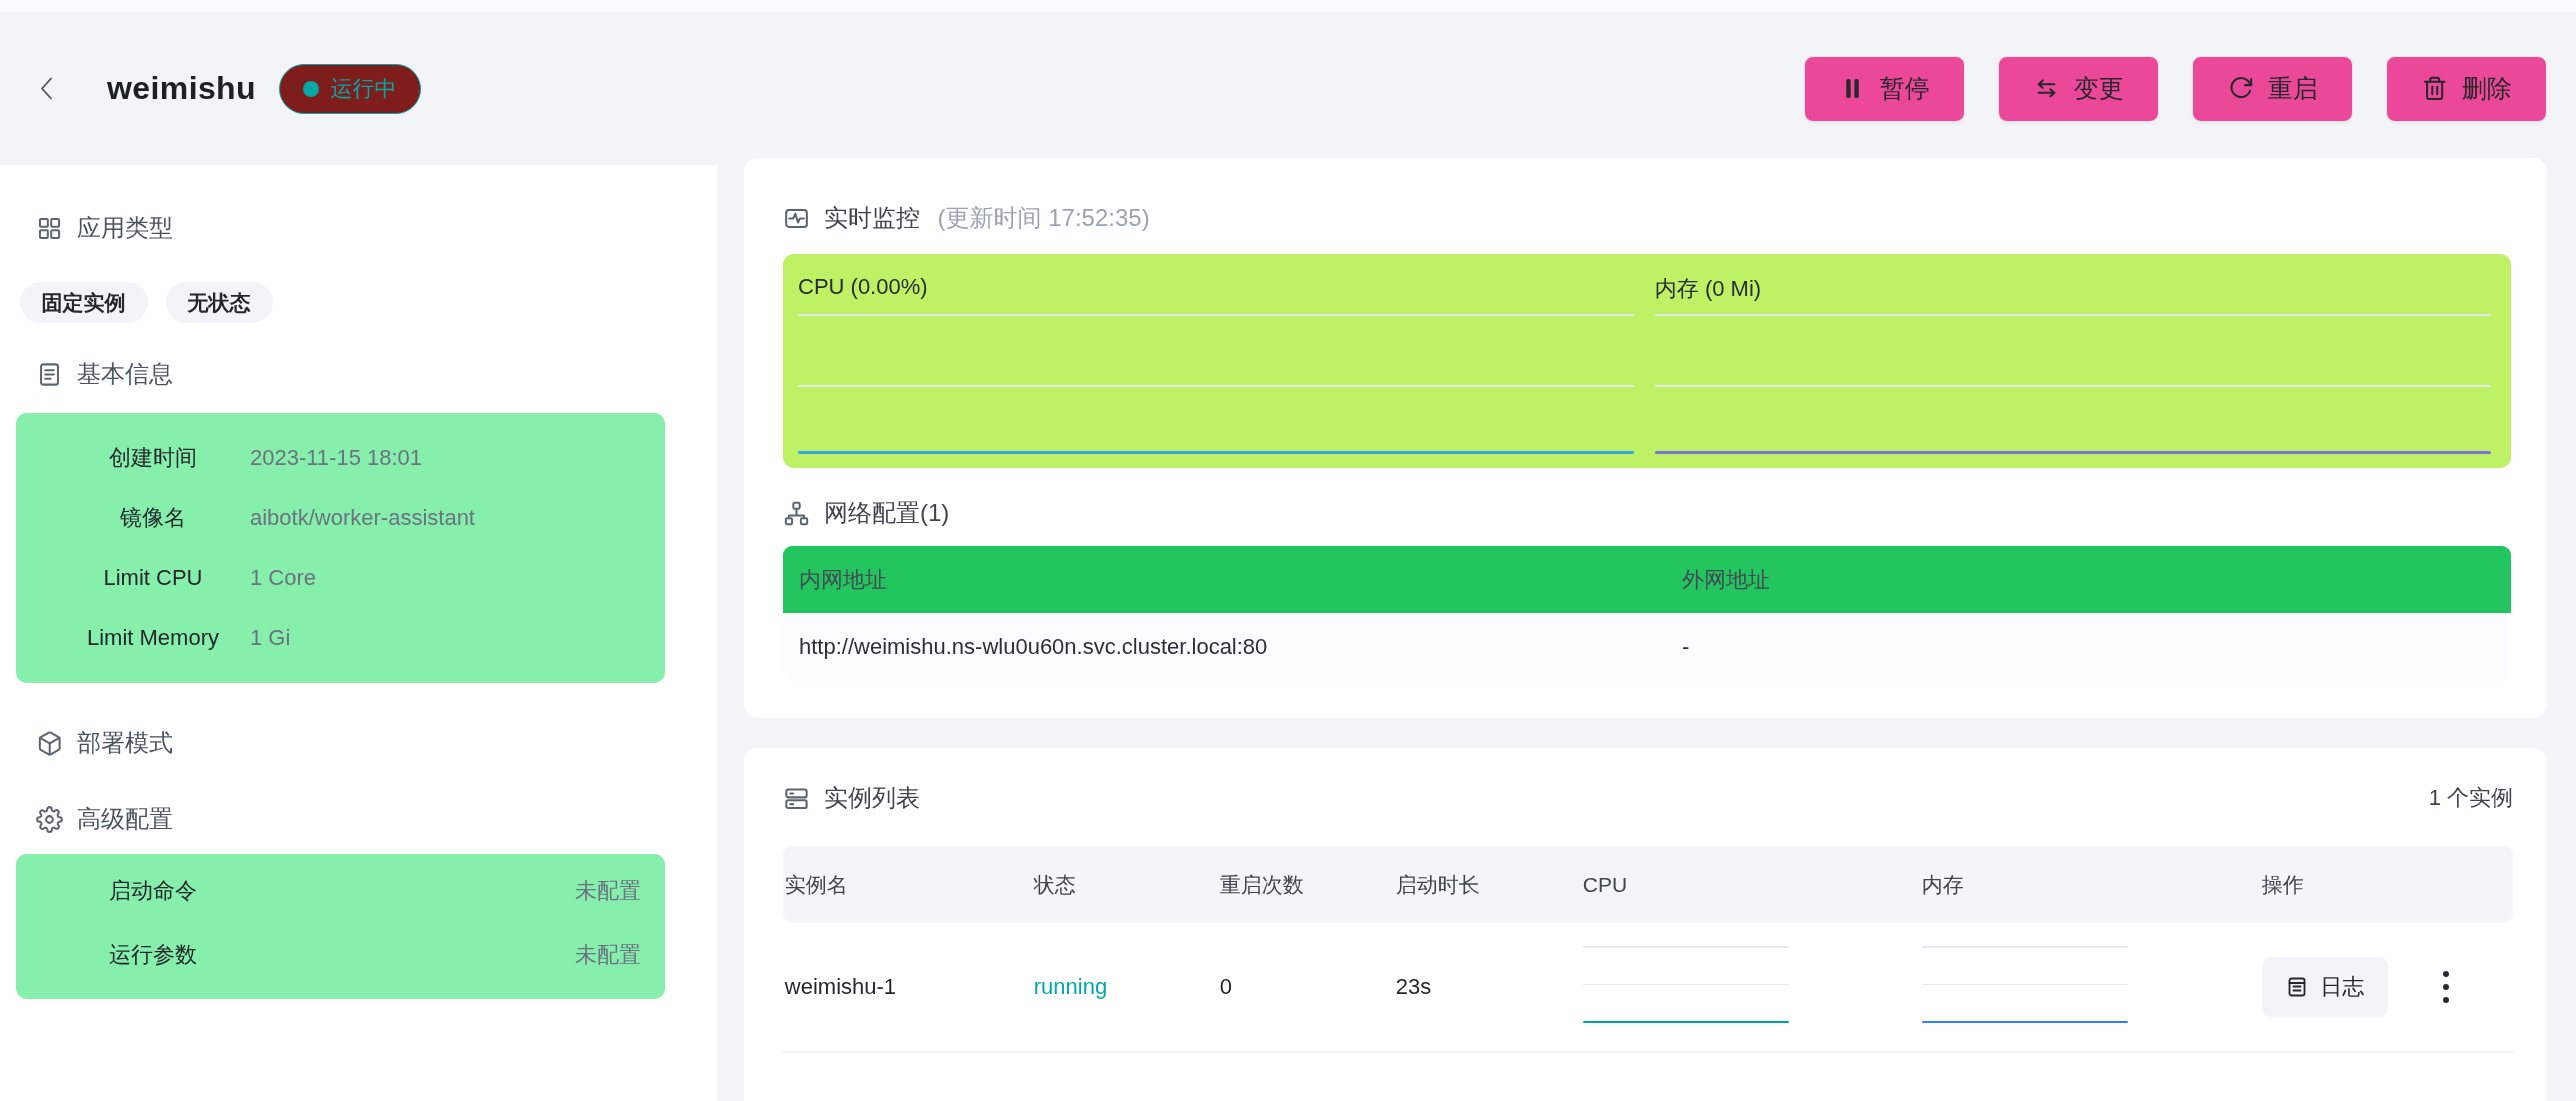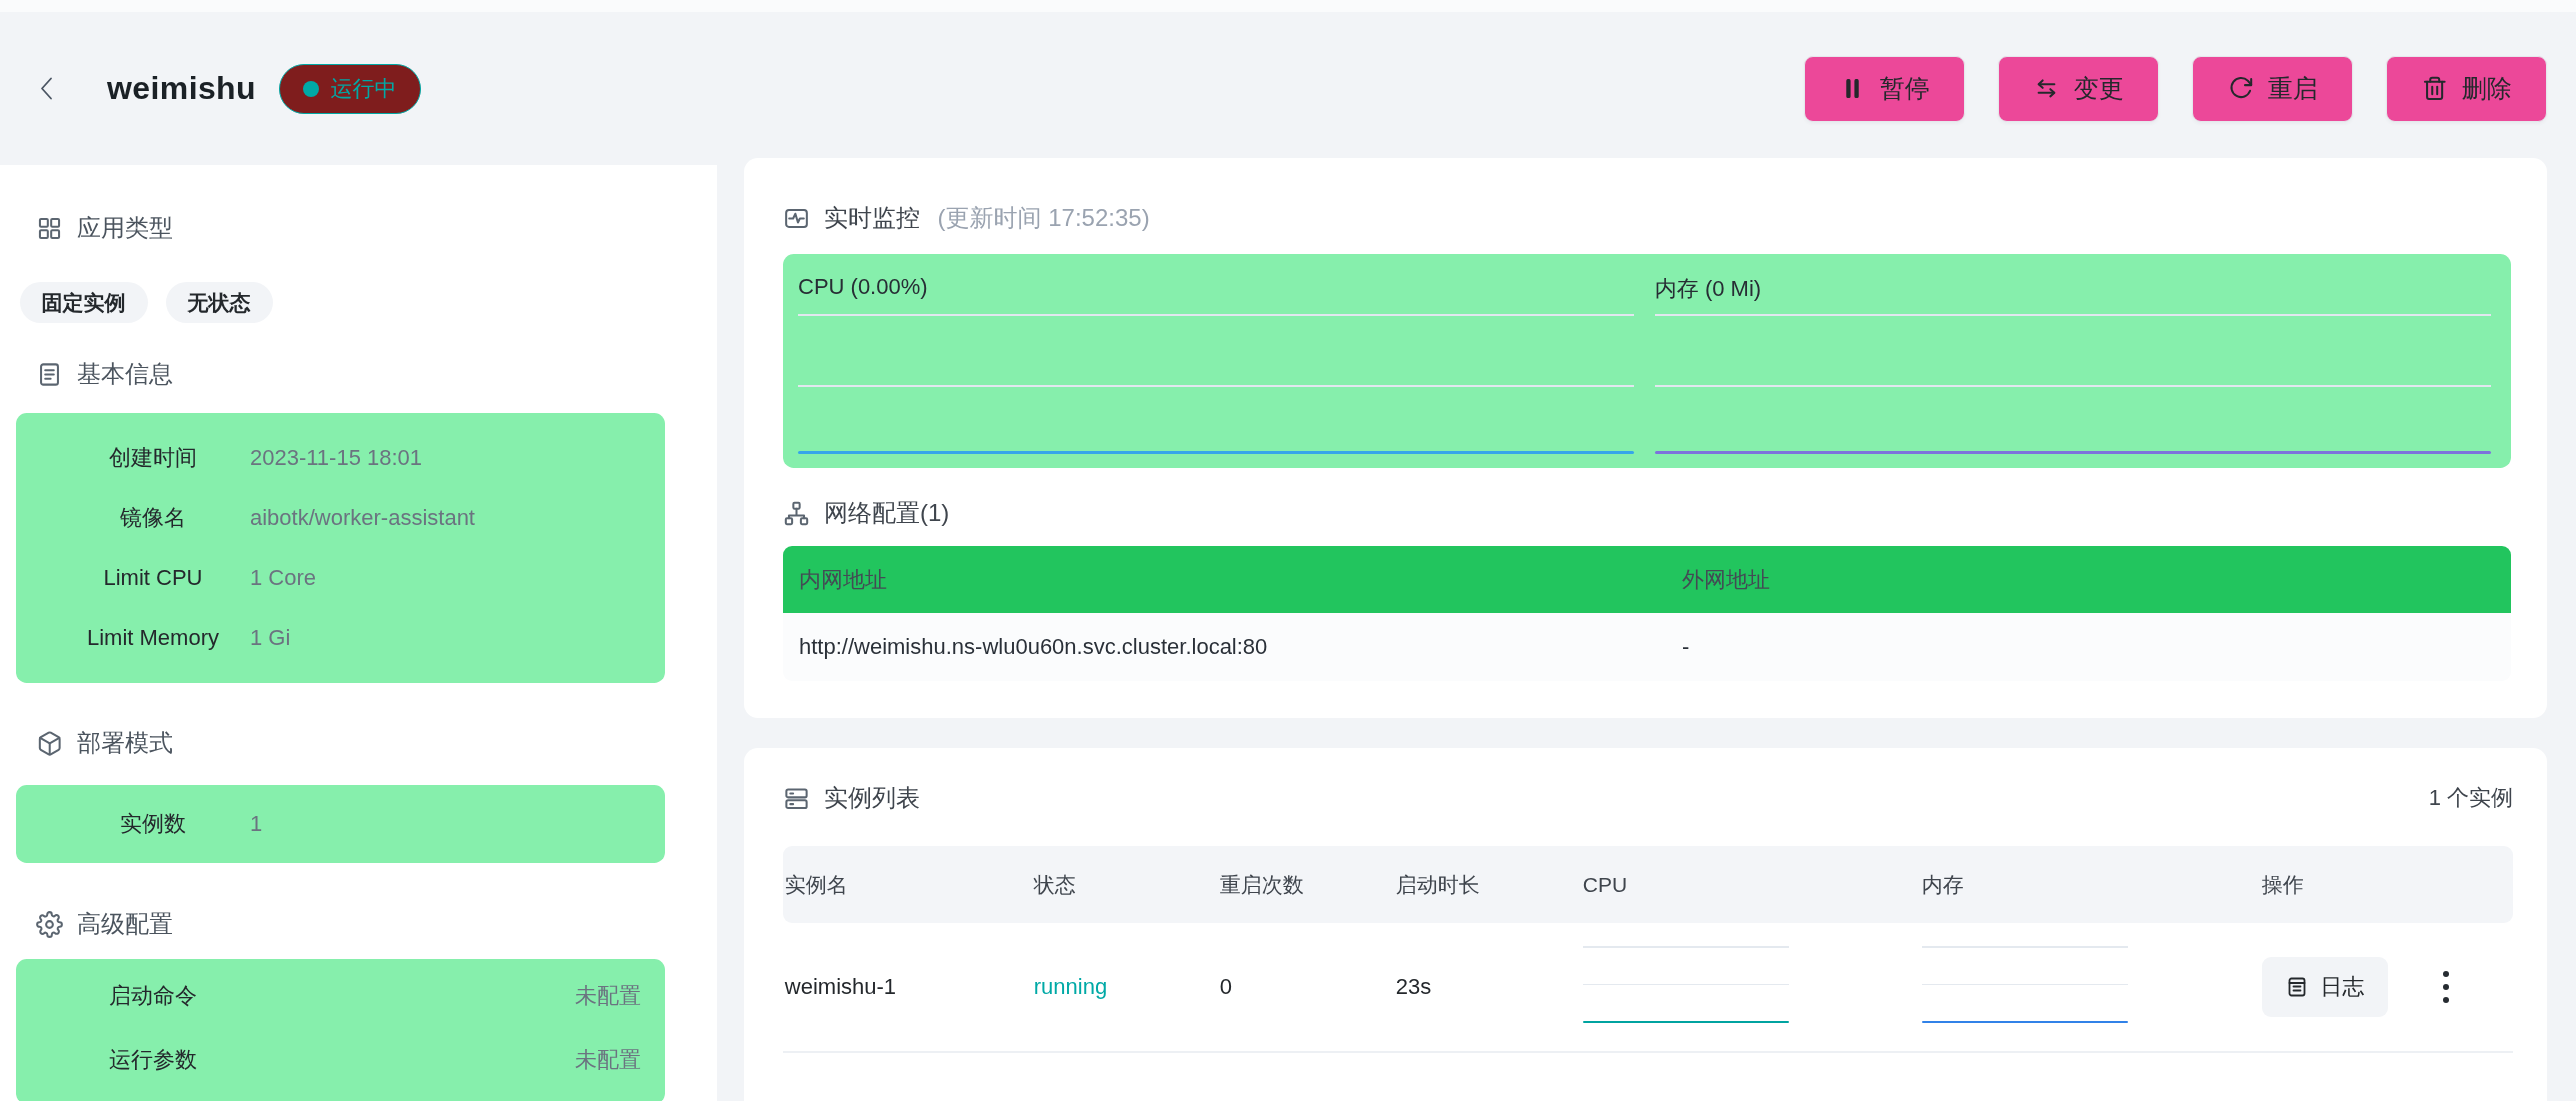--- a/index.html
+++ b/index.html
@@ -47,21 +47,21 @@
 
   
   .main{position:absolute;left:744px;top:158px;width:1803px;}
   .card{background:#ffffff;border-radius:14px;box-sizing:border-box;}
   .card1{height:560px;padding:44px 36px 0 39px;}
   .m-h{display:flex;align-items:center;height:32px;gap:14px;font-size:24px;color:#3f454d;}
   .m-h svg{width:27px;height:27px;color:#5b6570;}
   .m-h .sub{color:#9aa3b0;margin-left:3.6px;}
   .m-h .count{margin-left:auto;color:#3f454d;font-size:22px;}
 
-  .moncard{margin-top:20.4px;height:214px;background:#86efac;border-radius:10.7px;display:flex;
+  .moncard{margin-top:20.4px;height:214px;background:#bef264;border-radius:10.7px;display:flex;
     gap:21px;padding:0 20.4px 0 15px;box-sizing:border-box;}
   .chart-col{flex:1;position:relative;}
   .chart-col .clabel{position:absolute;top:19.5px;left:0;font-size:22px;color:#272d34;}
   .chart-col .grid{position:absolute;left:0;right:0;height:1.8px;background:#e2e7ef;}
   .chart-col .g1{top:60px;} .chart-col .g2{top:131px;}
   .chart-col .fline{position:absolute;left:0;right:0;top:197px;height:2.7px;border-radius:1.8px;}
 
   .net-h{margin-top:29px;}
   .ntable{margin-top:17px;}
   .nrow{display:grid;grid-template-columns:883px 1fr;align-items:center;font-size:22px;}
@@ -187,26 +187,20 @@
       </div>
     </div>
 
     <div class="sec-h mt-h3">
       <svg class="ic" viewBox="0 0 24 24">
           <path d="M21 16V8a1.8 1.8 0 0 0-.9-1.56l-7-4a1.8 1.8 0 0 0-1.8 0l-7 4A1.8 1.8 0 0 0 3.4 8v8a1.8 1.8 0 0 0 .9 1.56l7 4a1.8 1.8 0 0 0 1.8 0l7-4A1.8 1.8 0 0 0 21 16z"></path>
           <polyline points="3.7 7 12.2 11.9 20.7 7"></polyline>
           <line x1="12.2" y1="21.8" x2="12.2" y2="11.9"></line>
         </svg>
       <span>部署模式</span>
-    </div>
-    <div class="icard mt-c2">
-      <div class="row">
-        <span class="lbl">实例数</span>
-        <span class="val">1</span>
-      </div>
     </div>
 
     <div class="sec-h mt-h4">
       <svg class="ic" viewBox="0 0 24 24">
           <circle cx="12" cy="12" r="3"></circle>
           <path d="M19.4 15a1.65 1.65 0 0 0 .33 1.82l.06.06a2 2 0 1 1-2.83 2.83l-.06-.06a1.65 1.65 0 0 0-1.82-.33 1.65 1.65 0 0 0-1 1.51V21a2 2 0 1 1-4 0v-.09a1.65 1.65 0 0 0-1-1.51 1.65 1.65 0 0 0-1.82.33l-.06.06a2 2 0 1 1-2.83-2.83l.06-.06a1.65 1.65 0 0 0 .33-1.82 1.65 1.65 0 0 0-1.51-1H3a2 2 0 1 1 0-4h.09a1.65 1.65 0 0 0 1.51-1 1.65 1.65 0 0 0-.33-1.82l-.06-.06a2 2 0 1 1 2.83-2.83l.06.06a1.65 1.65 0 0 0 1.82.33H9a1.65 1.65 0 0 0 1-1.51V3a2 2 0 1 1 4 0v.09a1.65 1.65 0 0 0 1 1.51 1.65 1.65 0 0 0 1.82-.33l.06-.06a2 2 0 1 1 2.83 2.83l-.06.06a1.65 1.65 0 0 0-.33 1.82V9a1.65 1.65 0 0 0 1.51 1H21a2 2 0 1 1 0 4h-.09a1.65 1.65 0 0 0-1.51 1z"></path>
         </svg>
       <span>高级配置</span>
     </div>
     <div class="icard adv mt-c3">

